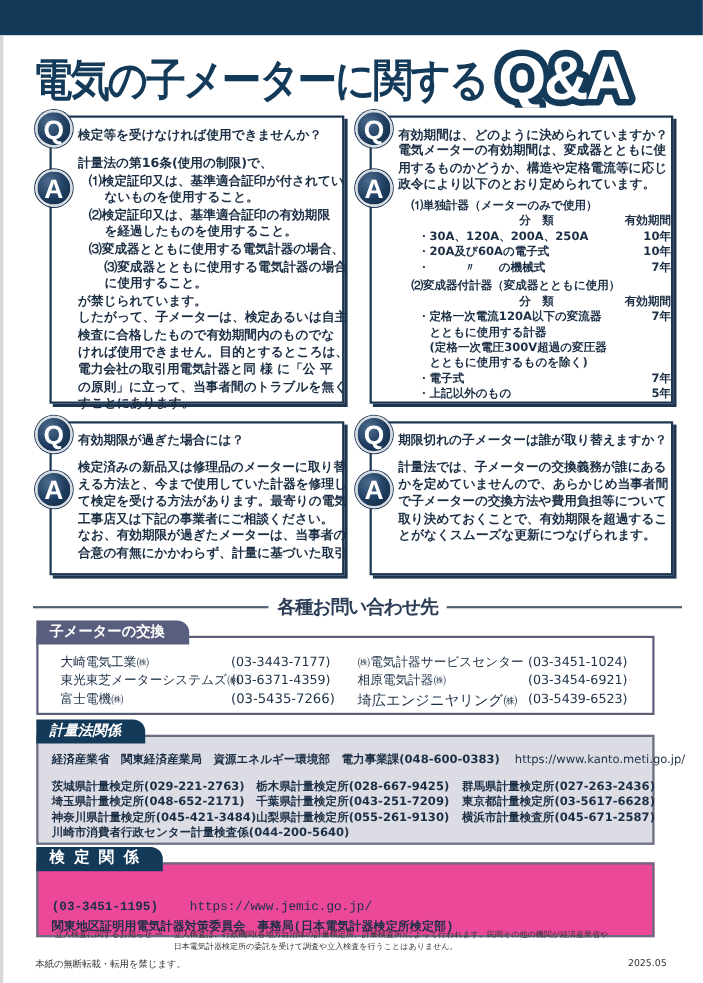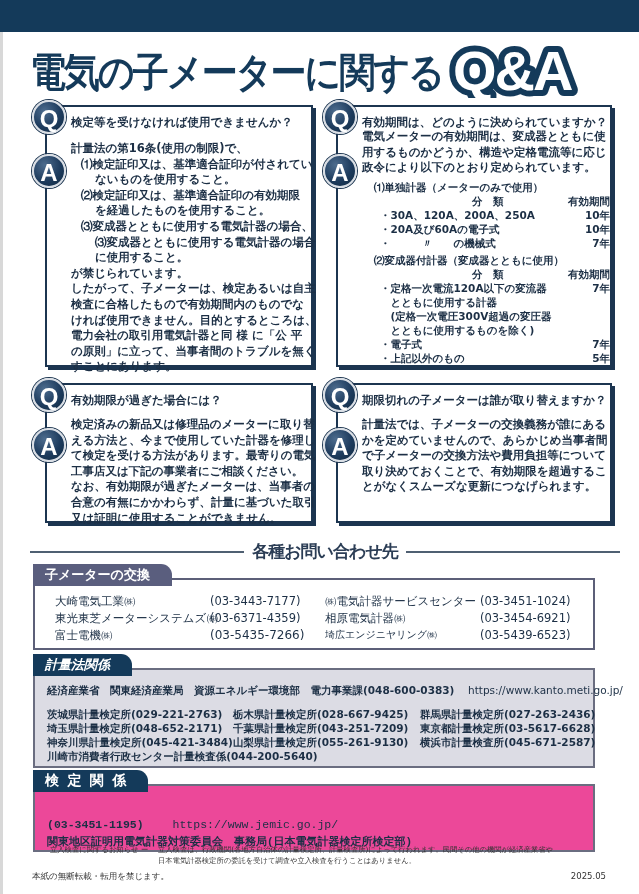--- a/index.html
+++ b/index.html
@@ -143,21 +143,20 @@
 
   <div class="qa-box" style="left:45px; top:383px; width:268px; height:140px;">
     <div class="q-text" style="left:24px; top:8px;">有効期限が過ぎた場合には？</div>
     <div class="a-text" id="qa2-answer" style="left:24px; top:32px;">
         <span class="a-line">検定済みの新品又は修理品のメーターに取り替</span>
         <span class="a-line">える方法と、今まで使用していた計器を修理し</span>
         <span class="a-line">て検定を受ける方法があります。最寄りの電気</span>
         <span class="a-line">工事店又は下記の事業者にご相談ください。</span>
         <span class="a-line">なお、有効期限が過ぎたメーターは、当事者の</span>
         <span class="a-line">合意の有無にかかわらず、計量に基づいた取引</span>
-        <span class="a-line">又は証明に使用することができません。</span>
       </div>
   </div>
   <div class="badge" style="left:32px; top:378px;">Q</div>
   <div class="badge" style="left:32px; top:428px;">A</div>
 
   <div class="qa-box" style="left:336px; top:383px; width:276px; height:140px;">
     <div class="q-text" style="left:24px; top:8px;">期限切れの子メーターは誰が取り替えますか？</div>
     <div class="a-text" id="qa3-answer" style="left:24px; top:32px;">
         <span class="a-line">計量法では、子メーターの交換義務が誰にある</span>
         <span class="a-line">かを定めていませんので、あらかじめ当事者間</span>
@@ -180,21 +179,21 @@
         <div class="sec-row" style="left: 20px; top: 14px; font-size: 11.5px; font-weight: normal;">大崎電気工業㈱</div>
         <div class="sec-row" style="left: 175px; top: 14px; font-size: 11.5px; font-weight: normal;">(03-3443-7177)</div>
         <div class="sec-row" style="left: 290px; top: 14px; font-size: 11.5px; font-weight: normal;">㈱電気計器サービスセンター</div>
         <div class="sec-row" style="left: 445px; top: 14px; font-size: 11.5px; font-weight: normal;">(03-3451-1024)</div>
         <div class="sec-row" style="left: 20px; top: 31px; font-size: 11.5px; font-weight: normal;">東光東芝メーターシステムズ㈱</div>
         <div class="sec-row" style="left: 175px; top: 31px; font-size: 11.5px; font-weight: normal;">(03-6371-4359)</div>
         <div class="sec-row" style="left: 290px; top: 31px; font-size: 11.5px; font-weight: normal;">相原電気計器㈱</div>
         <div class="sec-row" style="left: 445px; top: 31px; font-size: 11.5px; font-weight: normal;">(03-3454-6921)</div>
         <div class="sec-row" style="left: 20px; top: 48px; font-size: 11.5px; font-weight: normal;">富士電機㈱</div>
         <div class="sec-row" style="left: 175px; top: 48px; font-size: 12px; font-weight: normal;">(03-5435-7266)</div>
-        <div class="sec-row" style="left: 290px; top: 48px; font-size: 10px; font-weight: normal;">埼広エンジニヤリング㈱</div>
+        <div class="sec-row" style="left: 290px; top: 48px; font-size: 13px; font-weight: normal;">埼広エンジニヤリング㈱</div>
         <div class="sec-row" style="left: 445px; top: 48px; font-size: 11.5px; font-weight: normal;">(03-5439-6523)</div>
       </div>
   </div>
 
   <div class="section" style="left:33px; top:668px; width:562px; height:100px; background:#dcdce4; border-color:#6a6d80;">
     <div class="section-tab" style="background:#143a5a;font-style:italic;">計量法関係</div>
     <div class="sec-row" style="left:12px; top:14px; font-size:10.5px;">
       <span>経済産業省　関東経済産業局　資源エネルギー環境部　電力事業課(048-600-0383)</span>
       <span style="margin-left:10px; font-weight:normal;">https://www.kanto.meti.go.jp/</span>
     </div>

